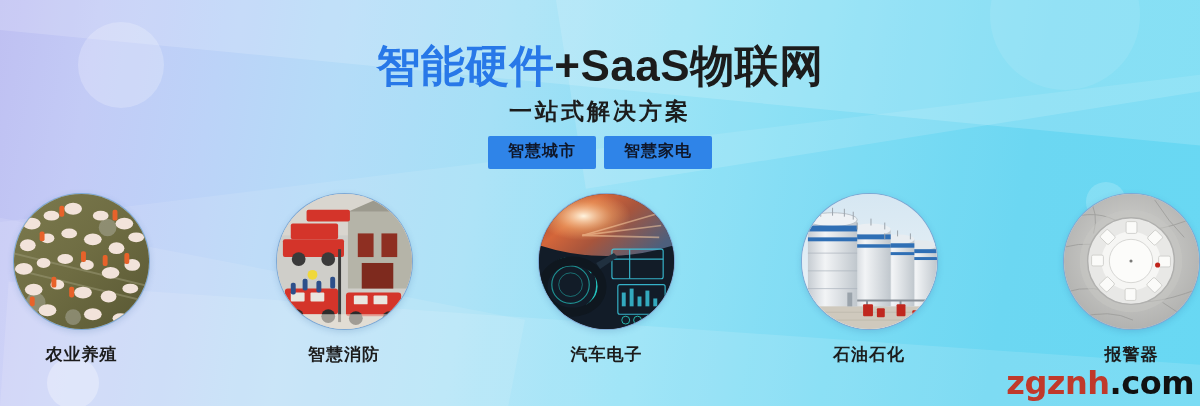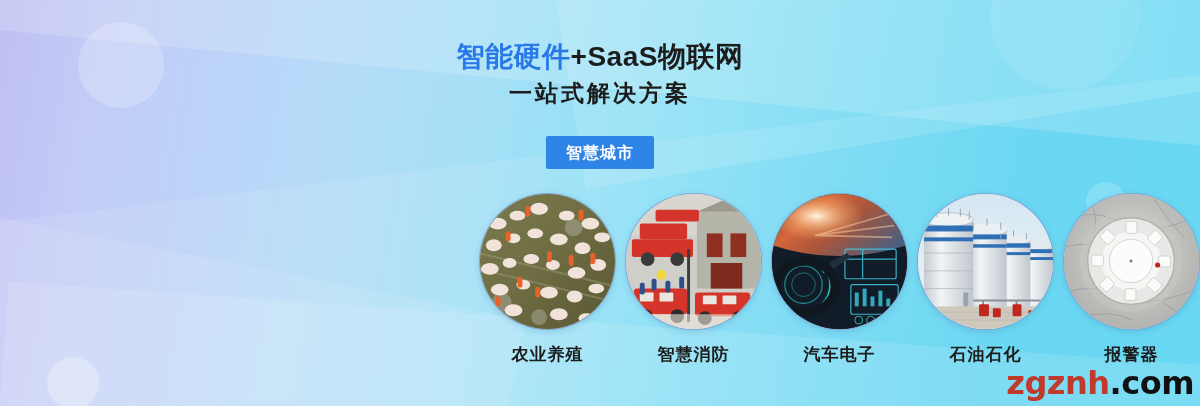--- a/index.html
+++ b/index.html
@@ -83,21 +83,21 @@
 
   
   .headline-block {
     position: absolute;
     left: 0; right: 0;
     top: 42px;
     text-align: center;
     z-index: 5;
   }
   .title {
-    font-size: 28px;
+    font-size: 44px;
     font-weight: bold;
     letter-spacing: 0.5px;
     line-height: 1.08;
     white-space: nowrap;
     margin: 0;
   }
   .title .t-blue  { color: #2878e8; }
   .title .t-dark  { color: #1c1c1c; }
 
   .subtitle {
@@ -113,43 +113,44 @@
     position: absolute;
     left: 0; right: 0;
     top: 136px;
     display: flex;
     justify-content: center;
     gap: 8px;
     z-index: 5;
   }
   .tag {
     background: #2f84e8;
-    color: #ffffff;
+    color: #0f172a;
     font-size: 16px;
     font-weight: bold;
     letter-spacing: 1px;
     border: none;
     border-radius: 2px;
     padding: 0 20px;
     height: 33px;
     line-height: 33px;
     min-width: 98px;
     cursor: pointer;
-    font-family: Liberation Serif, serif;
+    font-family: Liberation Mono, monospace;
   }
 
   
   .circles {
     position: absolute;
     left: 0; right: 0;
     top: 193px;
     display: flex;
-    justify-content: flex-end;
+    justify-content: space-between;
     gap: 9px;
     z-index: 5;
+    padding-left: 13px;
   }
   .circle-item {
     width: 137px;
     display: flex;
     flex-direction: column;
     align-items: center;
   }
   .circle {
     width: 137px;
     height: 137px;
@@ -203,20 +204,21 @@
     <div class="bubble bubble-4"></div>
   </div>
 
   <div class="headline-block">
     <h1 class="title"><span class="t-blue">智能硬件</span><span class="t-dark">+SaaS物联网</span></h1>
     <p class="subtitle">一站式解决方案</p>
   </div>
 
   <div class="tags">
     <button class="tag">智慧城市</button>
+    <button class="tag">智慧家电</button>
   </div>
 
   <div class="circles">
 
     <div class="circle-item">
       <div class="circle">
         <svg viewBox="0 0 137 137" preserveAspectRatio="xMidYMid slice">
           <defs>
             <linearGradient id="soil" x1="0" y1="0" x2="1" y2="1">
               <stop offset="0%" stop-color="#7c7a4e"></stop>

